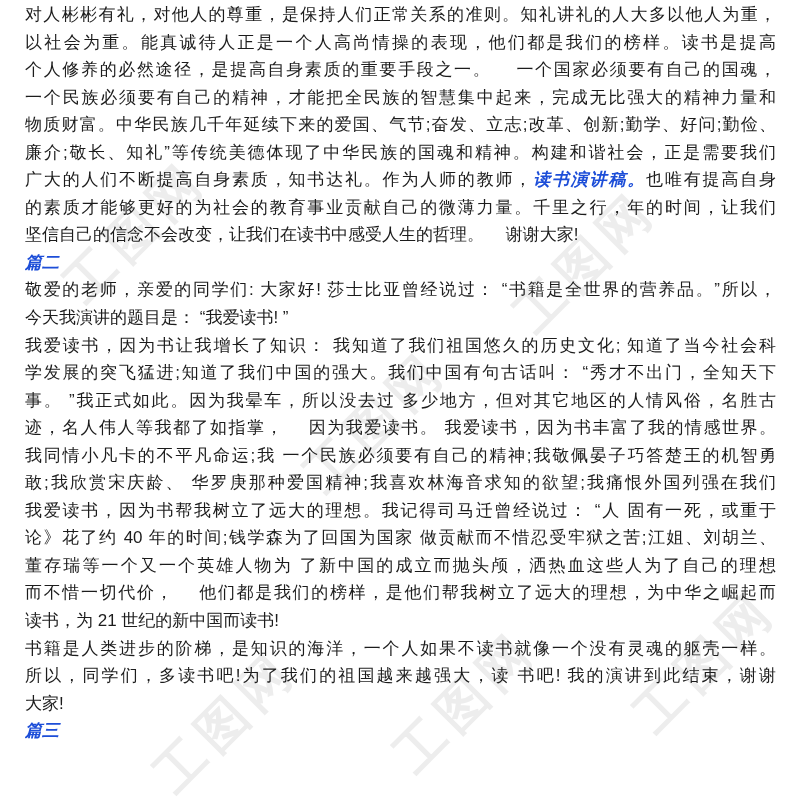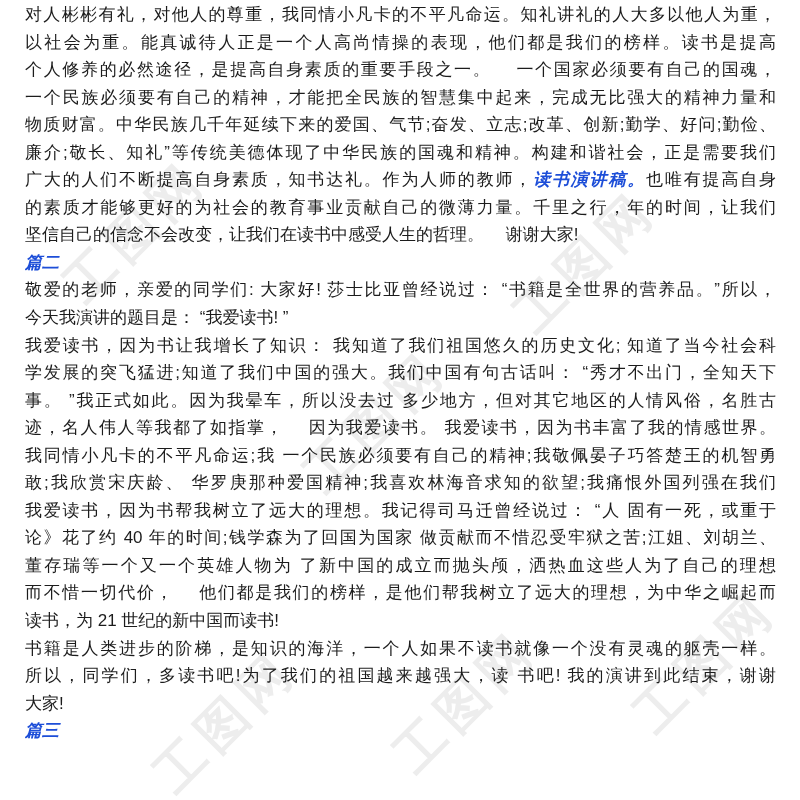--- a/index.html
+++ b/index.html
@@ -57,21 +57,21 @@
 <div class="page">
   <div class="watermark-layer">
       <span class="watermark" style="left: 50px; top: 270px; color: rgb(237, 237, 237);">工图网</span>
       <span class="watermark" style="left: 290px; top: 460px; color: rgb(237, 237, 237);">工图网</span>
       <span class="watermark" style="left: 500px; top: 300px; color: rgb(237, 237, 237);">工图网</span>
       <span class="watermark" style="left: 140px; top: 760px; color: rgb(237, 237, 237);">工图网</span>
       <span class="watermark" style="left: 380px; top: 740px; color: rgb(237, 237, 237);">工图网</span>
       <span class="watermark" style="left: 620px; top: 700px; color: rgb(237, 237, 237);">工图网</span>
     </div>
   <div class="doc">
-      <div class="line j"><span>对人彬彬有礼，对他人的尊重，我同情小凡卡的不平凡命运。知礼讲礼的人大多以他人为重，</span></div>
+      <div class="line j"><span>对人彬彬有礼，对他人的尊重，是保持人们正常关系的准则。知礼讲礼的人大多以他人为重，</span></div>
       <div class="line j"><span>以社会为重。能真诚待人正是一个人高尚情操的表现，他们都是我们的榜样。读书是提高</span></div>
       <div class="line j"><span>个人修养的必然途径，是提高自身素质的重要手段之一。　 一个国家必须要有自己的国魂，</span></div>
       <div class="line j"><span>一个民族必须要有自己的精神，才能把全民族的智慧集中起来，完成无比强大的精神力量和</span></div>
       <div class="line j"><span>物质财富。中华民族几千年延续下来的爱国、气节;奋发、立志;改革、创新;勤学、好问;勤俭、</span></div>
       <div class="line j"><span>廉介;敬长、知礼”等传统美德体现了中华民族的国魂和精神。构建和谐社会，正是需要我们</span></div>
       <div class="line j"><span>广大的人们不断提高自身素质，知书达礼。作为人师的教师，</span><span class="b">读书演讲稿。</span><span>也唯有提高自身</span></div>
       <div class="line j"><span>的素质才能够更好的为社会的教育事业贡献自己的微薄力量。千里之行，年的时间，让我们</span></div>
       <div class="line l"><span>坚信自己的信念不会改变，让我们在读书中感受人生的哲理。　 谢谢大家!</span></div>
       <div class="line l h"><span class="b">篇二</span></div>
       <div class="line j"><span>敬爱的老师，亲爱的同学们: 大家好! 莎士比亚曾经说过： “书籍是全世界的营养品。”所以，</span></div>

